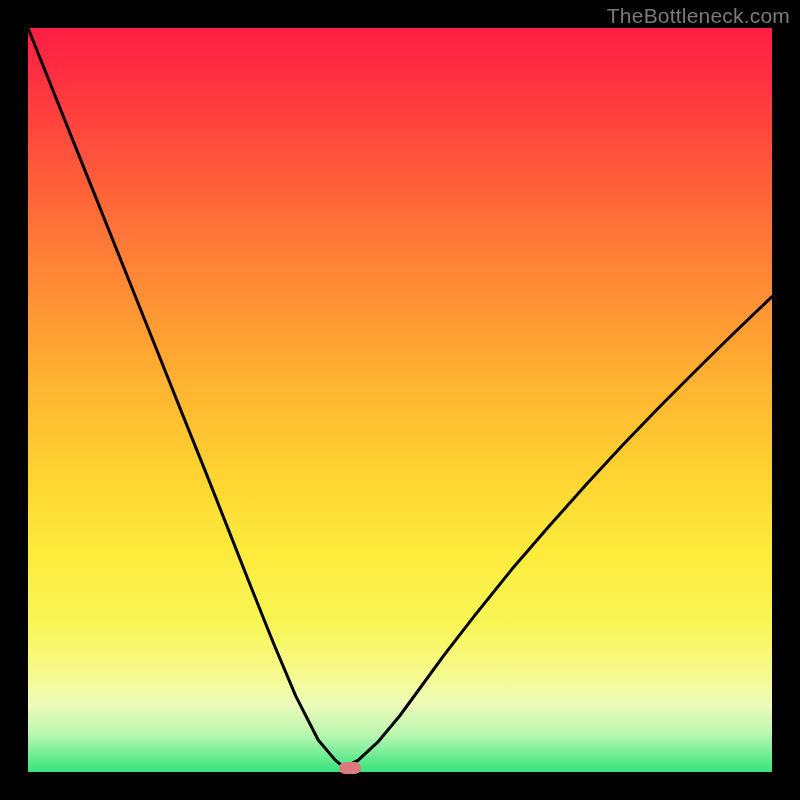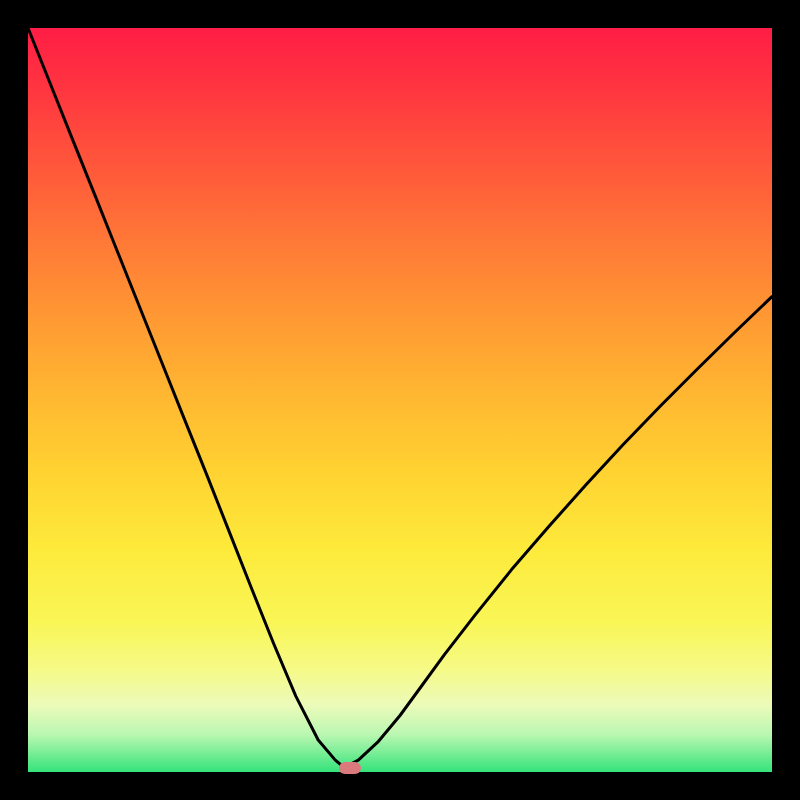--- a/index.html
+++ b/index.html
@@ -64,20 +64,21 @@
     letter-spacing: 0.2px;
     font-family: Arial, Helvetica, sans-serif;
     user-select: none;
   }
 </style>
 </head>
 <body>
 
 <div class="frame">
 
+  <div class="watermark">TheBottleneck.com</div>
 
   <div class="plot">
 
     <svg class="curve-svg" viewBox="0 0 744 744" preserveAspectRatio="none">
       <polyline fill="none" stroke="#000000" stroke-width="3" stroke-linejoin="round" stroke-linecap="round" points="0.0,0.0 22.3,55.8 44.6,111.6 67.0,167.4 89.3,223.2 111.6,279.0 133.9,334.8 156.2,390.6 178.6,446.4 200.9,502.9 223.2,559.5 245.5,615.3 267.8,668.1 290.2,712.0 307.3,732.1 316.2,739.5 330.3,732.1 349.7,714.2 372.0,687.5 394.3,657.0 416.6,626.4 446.4,587.8 483.6,541.6 520.8,498.5 558.0,456.8 595.2,416.6 632.4,378.0 669.6,340.8 706.8,304.3 744.0,268.6"></polyline>
     </svg>
 
     <div class="marker" style="left: 322.152px; top: 739.536px; background: rgb(218, 122, 125);"></div>
 
   </div>

